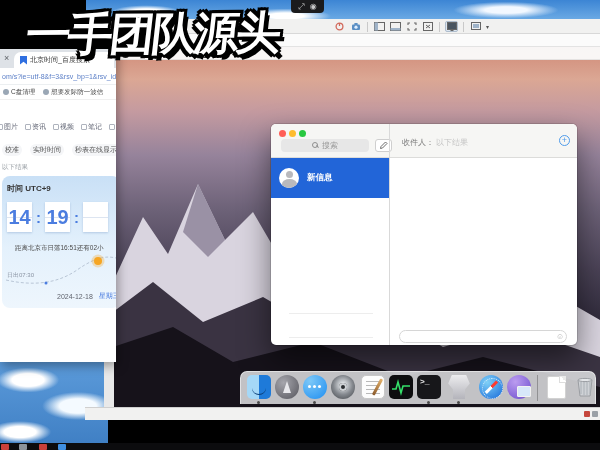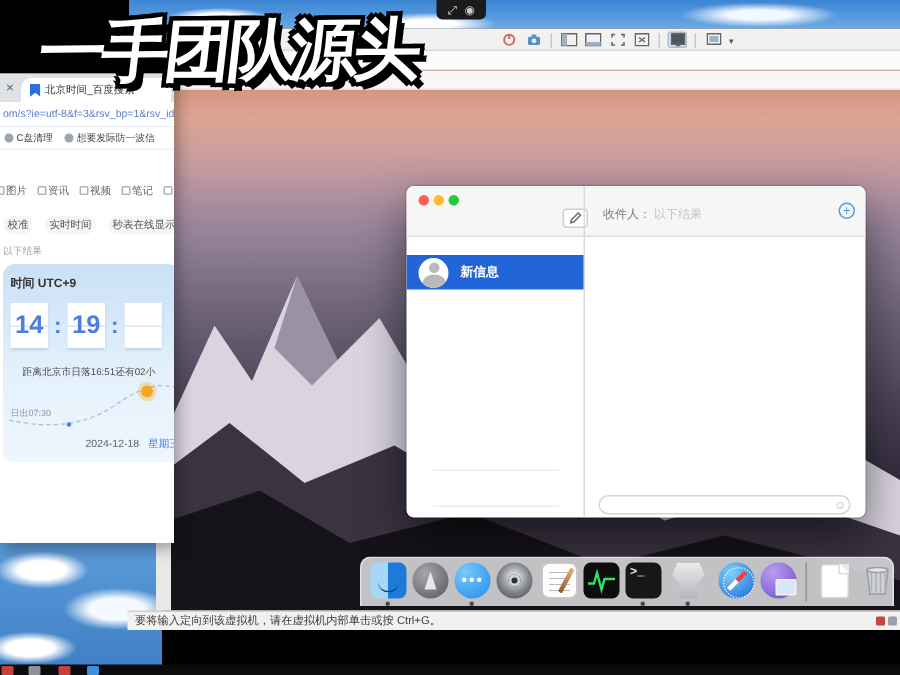--- a/index.html
+++ b/index.html
@@ -65,21 +65,21 @@
   .mag{position:relative;width:7px;height:7px;}
   .mag::before{content:"";position:absolute;left:0;top:0;width:4px;height:4px;border:1px solid #8f8f8f;border-radius:50%;}
   .mag::after{content:"";position:absolute;left:4px;top:4px;width:3px;height:1px;background:#8f8f8f;transform:rotate(45deg);}
   .compose{position:absolute;left:104px;top:15px;width:17px;height:13px;background:#fff;
     border:1px solid #cfcfcf;border-radius:3px;display:flex;align-items:center;justify-content:center;}
   .sidebar-line{position:absolute;left:118px;top:0;width:1px;height:221px;background:#d9d9d9;}
   .recip-label{position:absolute;left:131px;top:13px;font-size:8px;color:#7d7d7d;}
   .recip-ph{position:absolute;left:165px;top:13px;font-size:8px;color:#c3c3c3;}
   .addbtn{position:absolute;left:288px;top:11px;width:11px;height:11px;border:1px solid #4f9bea;border-radius:50%;
     color:#4f9bea;font-size:9px;line-height:9px;text-align:center;}
-  .convo{position:absolute;left:0;top:46px;width:118px;height:23px;background:#2265d8;display:flex;align-items:center;}
+  .convo{position:absolute;left:0;top:34px;width:118px;height:40px;background:#2265d8;display:flex;align-items:center;}
   .avatar{width:20px;height:20px;border-radius:50%;background:#fff;margin-left:8px;position:relative;overflow:hidden;}
   .avatar::before{content:"";position:absolute;left:6.5px;top:3px;width:7px;height:7px;border-radius:50%;background:#b9b9bd;}
   .avatar::after{content:"";position:absolute;left:2.5px;top:11px;width:15px;height:10px;border-radius:50% 50% 0 0;background:#b9b9bd;}
   .convo .nm{color:#fff;font-size:8.5px;font-weight:bold;margin-left:8px;}
   .side-faint{position:absolute;left:18px;width:84px;height:1px;background:#ededed;}
   .msg-input{position:absolute;left:128px;top:206px;width:168px;height:13px;border:1px solid #d6d6d6;
     border-radius:7px;background:#fff;}
   .smiley{position:absolute;right:2px;top:2px;width:8px;height:8px;color:#b5b5b5;font-size:8px;line-height:8px;}
 
   
@@ -144,21 +144,21 @@
   .flt{display:flex;align-items:center;gap:1px;font-size:7px;color:#626675;white-space:nowrap;}
   .flt i{display:block;width:6px;height:6px;border:1px solid #aeb3bd;border-radius:1px;}
   .links{position:absolute;left:2px;top:95px;display:flex;gap:8px;}
   .lnk{font-size:7px;color:#555;background:#f5f6f8;border-radius:6px;padding:1px 3px;white-space:nowrap;}
   .note{position:absolute;left:2px;top:114px;font-size:6.5px;color:#9aa0a6;}
   .clockcard{position:absolute;left:2px;top:127px;width:118px;height:132px;border-radius:8px;
     background:linear-gradient(180deg,#c9e0f6,#e4f1fc 55%,#eef6fd);overflow:hidden;}
   .ck-head{position:absolute;left:5px;top:7px;font-size:8px;font-weight:bold;color:#333;}
   .flip{position:absolute;left:5px;top:26px;display:flex;align-items:center;gap:4px;}
   .card{width:25px;height:30px;background:#fff;border-radius:0;box-shadow:0 1px 2px rgba(50,90,160,.25);
-    display:flex;align-items:center;justify-content:center;font-size:17px;font-weight:bold;color:#4b7de0;position:relative;}
+    display:flex;align-items:center;justify-content:center;font-size:20px;font-weight:bold;color:#4b7de0;position:relative;}
   .card::after{content:"";position:absolute;left:0;top:50%;width:100%;height:1px;background:rgba(120,150,200,.25);}
   .colon{font-size:15px;font-weight:bold;color:#4b7de0;}
   .sunset{position:absolute;left:13px;top:68px;font-size:6.5px;color:#4a4a4a;white-space:nowrap;}
   .sunrise{position:absolute;left:5px;top:95px;font-size:6px;color:#8a94a3;}
   .daterow{position:absolute;left:55px;top:115px;display:flex;gap:6px;align-items:center;}
   .d1{font-size:7px;color:#60646e;}
   .d2{font-size:7px;color:#4b7de0;}
 
   
   .overlay-title{position:absolute;left:26px;top:4px;z-index:9;font-size:45px;font-weight:800;
@@ -249,20 +249,24 @@
     </svg>
     <div class="menubar">
       <div class="apple"></div>
     </div>
 
     <div class="msgwin">
       <div class="msg-head"></div>
       <div class="tl" style="left:8px;background:#ff5f57"></div>
       <div class="tl" style="left:18px;background:#febc2e"></div>
       <div class="tl" style="left:28px;background:#28c840"></div>
+      <div class="search">
+        <span class="mag"></span>
+        <span class="ph">搜索</span>
+      </div>
       <div class="compose">
         <svg width="9" height="9" viewBox="0 0 9 9">
             <path d="M1.5 7.5L2 5.5 6.5 1l1.5 1.5L3.5 7z" fill="none" stroke="#6d6d6d" stroke-width="1"></path>
           </svg>
       </div>
       <div class="sidebar-line"></div>
       <span class="recip-label">收件人：</span>
       <span class="recip-ph">以下结果</span>
       <div class="addbtn">+</div>
       <div class="convo">
@@ -301,21 +305,20 @@
         <svg width="24" height="24" viewBox="0 0 24 24">
           <path d="M5 5h14l-2 16H7z" fill="#cfd2d6" stroke="#9a9da2" stroke-width="1"></path>
           <path d="M8 7v12M11 7v13M14 7v13M17 7v12" stroke="#aab0b6" stroke-width="1"></path>
           <ellipse cx="12" cy="5" rx="7" ry="1.6" fill="#e4e6e9" stroke="#9a9da2" stroke-width="1"></ellipse>
         </svg>
       </div>
     </div>
   </div>
 
   <div class="vm-status">
-    <span class="txt">要将输入定向到该虚拟机，请在虚拟机内部单击或按 Ctrl+G。</span>
     <span class="sicons">
       <i style="background:#c5463c"></i>
       <i style="background:#9aa0a6"></i>
     </span>
   </div>
 
   <div class="browser">
     <div class="tabstrip">
       <span class="tab-close">×</span>
       <div class="tab">

